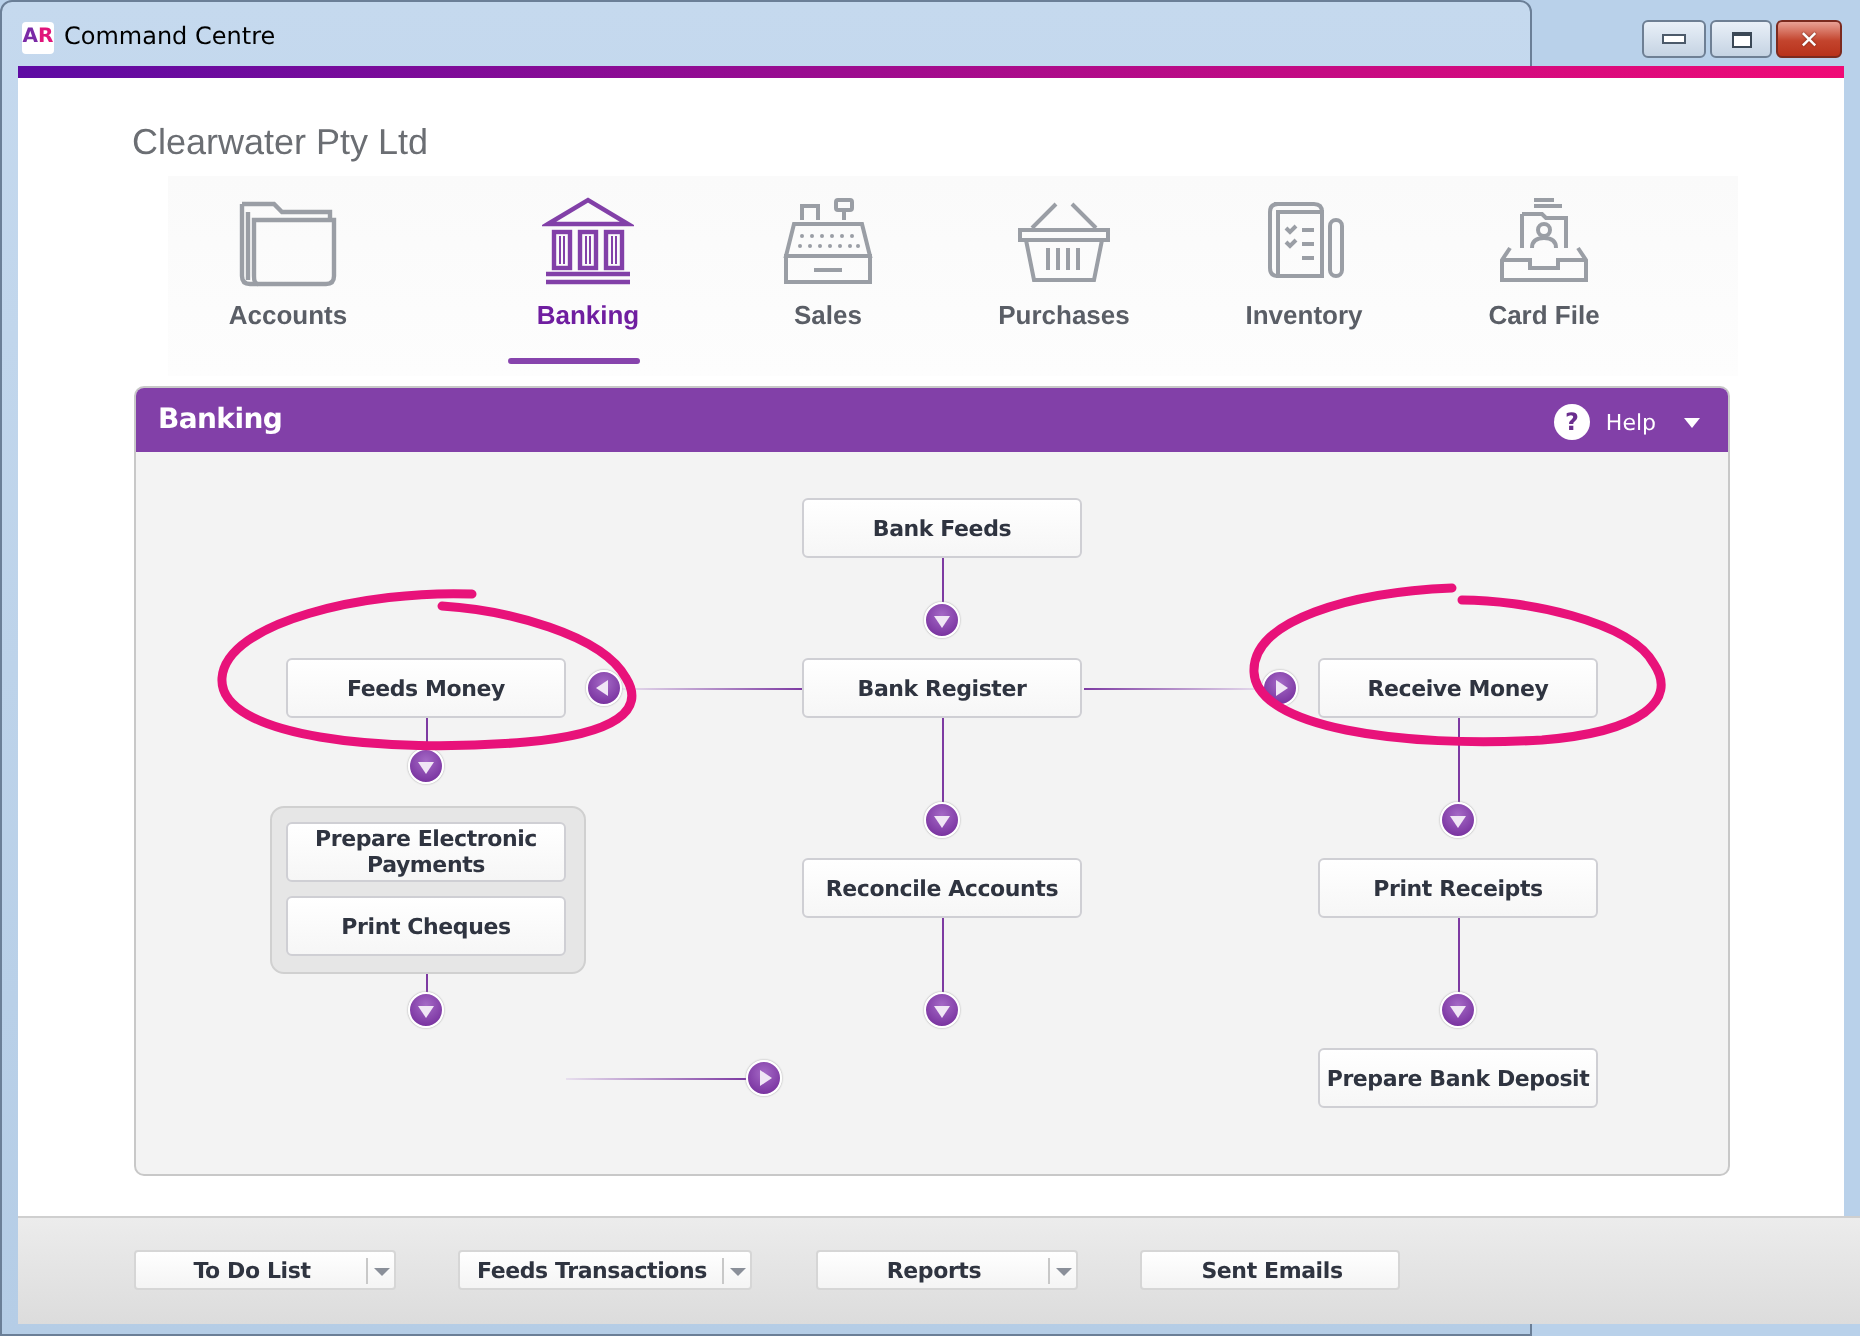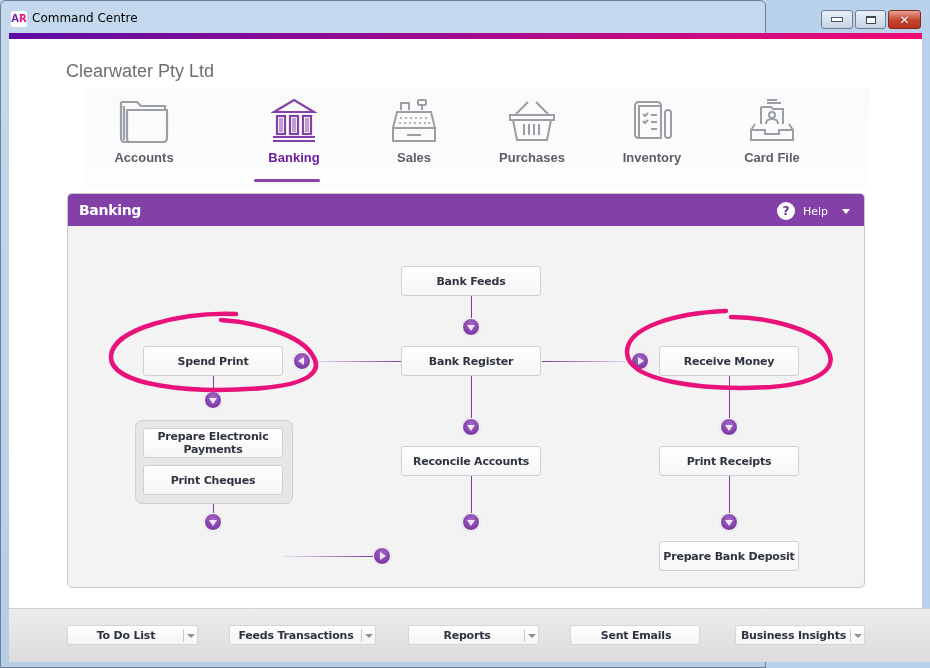--- a/index.html
+++ b/index.html
@@ -26,21 +26,21 @@
   .nav-label { display:block; margin-top:6px; font:bold 13px "Liberation Sans", sans-serif; color:#5a5e66; }
   .nav-item.active .nav-label { color:#6f1ea0; }
   .nav-underline { position:absolute; left:245px; top:146px; width:66px; height:3px; background:#8744ad; border-radius:2px; }
   .panel { position:absolute; left:58px; top:160px; width:798px; height:395px; border:1px solid #c8c8c8; border-radius:5px; background:#f3f3f3; box-sizing:border-box; overflow:hidden; }
   .panel-header { position:absolute; left:0; top:0; right:0; height:32px; background:#8240a8; }
   .panel-title { position:absolute; left:11px; top:8px; font:bold 14px "DejaVu Sans", sans-serif; color:#fff; letter-spacing:-0.3px; }
   .help-wrap { position:absolute; right:14px; top:7px; height:20px; display:flex; align-items:center; cursor:pointer; }
   .help-icon { width:18px; height:18px; border-radius:50%; background:#fff; color:#6a2e8e; font:bold 12px "DejaVu Sans", sans-serif; text-align:center; line-height:18px; }
   .help-label { margin-left:8px; font:11px "DejaVu Sans", sans-serif; color:#fff; }
   .help-caret { margin-left:14px; width:0; height:0; border-left:4px solid transparent; border-right:4px solid transparent; border-top:5px solid #fff; }
-  .flow { position:absolute; left:0; top:32px; width:798px; height:363px;margin-top:17px; }
+  .flow { position:absolute; left:0; top:32px; width:798px; height:363px; }
   .fbtn { position:absolute; width:140px; height:30px; box-sizing:border-box; border:1px solid #cfcfd4; border-radius:3px; background:linear-gradient(#ffffff,#f6f6f6); display:flex; align-items:center; justify-content:center; text-align:center; font:bold 11px "DejaVu Sans", sans-serif; color:#2f3440; line-height:13px; cursor:pointer; letter-spacing:-0.2px; }
   .group { position:absolute; left:67px; top:177px; width:158px; height:84px; border:1px solid #d0d0d0; border-radius:7px; background:#e6e6e6; box-sizing:border-box; }
   .vline, .hline { position:absolute; background:#7d3aa2; }
   .vline { width:1px; } .hline { height:1px; }
   .hline.fade-r { background:linear-gradient(90deg,#7d3aa2,#e8e0ee); }
   .hline.fade-l { background:linear-gradient(90deg,#e8e0ee,#7d3aa2); }
   .arrow { position:absolute; width:18px; height:18px; border-radius:50%; background:radial-gradient(circle at 50% 35%,#a56ac6,#6e2596); border:1px solid #fff; box-shadow:0 0 1px #999; box-sizing:border-box; display:flex; align-items:center; justify-content:center; }
   .tri-down { width:0; height:0; border-left:4px solid transparent; border-right:4px solid transparent; border-top:6px solid #f0e6f5; margin-top:2px; }
   .tri-right { width:0; height:0; border-top:4px solid transparent; border-bottom:4px solid transparent; border-left:6px solid #f0e6f5; margin-left:2px; }
   .tri-left { width:0; height:0; border-top:4px solid transparent; border-bottom:4px solid transparent; border-right:6px solid #f0e6f5; margin-right:2px; }
@@ -196,21 +196,21 @@
         <div class="vline" style="left:403px; top:133px; height:43px;"></div>
         <div class="vline" style="left:403px; top:233px; height:38px;"></div>
         <div class="vline" style="left:661px; top:133px; height:43px;"></div>
         <div class="vline" style="left:661px; top:233px; height:38px;"></div>
         <div class="vline" style="left:145px; top:133px; height:16px;"></div>
         <div class="vline" style="left:145px; top:261px; height:10px;"></div>
         <div class="hline fade-l" style="left:215px; top:313px; width:90px;"></div>
 
         <div class="fbtn" style="left:333px; top:23px;">Bank Feeds</div>
         <div class="fbtn" style="left:333px; top:103px;">Bank Register</div>
-        <div class="fbtn" style="left:75px; top:103px;">Spend Print</div>
+        <div class="fbtn" style="left:75px; top:103px;">Feeds Money</div>
         <div class="fbtn" style="left:591px; top:103px;">Receive Money</div>
 
         <div class="group"></div>
         <div class="fbtn" style="left:75px; top:185px;">Prepare Electronic Payments</div>
         <div class="fbtn" style="left:75px; top:222px;">Print Cheques</div>
 
         <div class="fbtn" style="left:333px; top:203px;">Reconcile Accounts</div>
         <div class="fbtn" style="left:591px; top:203px;">Print Receipts</div>
         <div class="fbtn" style="left:591px; top:298px;">Prepare Bank Deposit</div>
 
@@ -266,20 +266,15 @@
         <span class="dd" style="left:135px;"></span>
       </div>
       <div class="fbar-btn" style="left:399px; width:131px;">
         <span class="lbl" style="width:116px;">Reports</span>
         <span class="sep" style="left:115px;"></span>
         <span class="dd" style="left:119px;"></span>
       </div>
       <div class="fbar-btn" style="left:561px; width:130px;">
         <span class="lbl" style="width:130px;">Sent Emails</span>
       </div>
-      <div class="fbar-btn" style="left:726px; width:130px;">
-        <span class="lbl" style="width:115px;">Business Insights</span>
-        <span class="sep" style="left:114px;"></span>
-        <span class="dd" style="left:118px;"></span>
-      </div>
     </div>
   </div>
 </div>
 
 </body></html>

